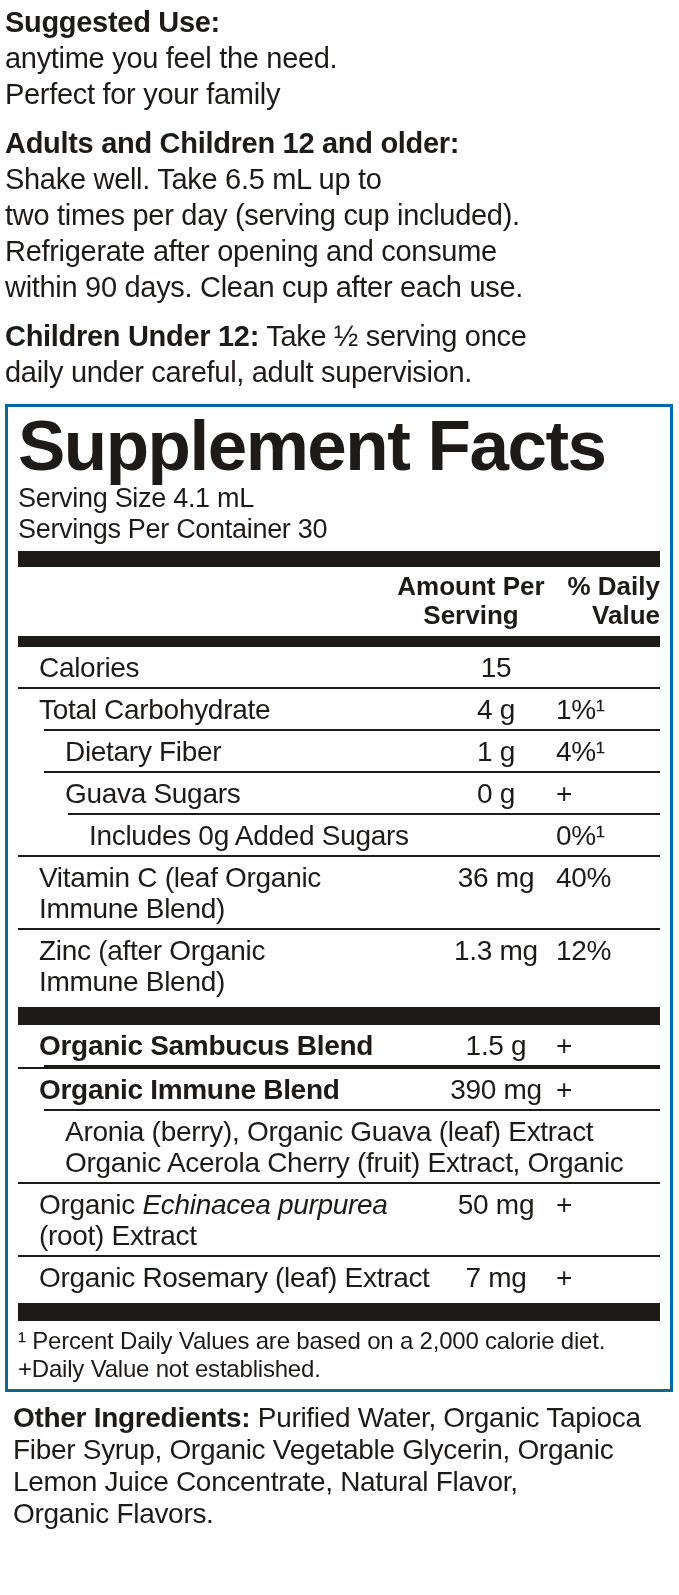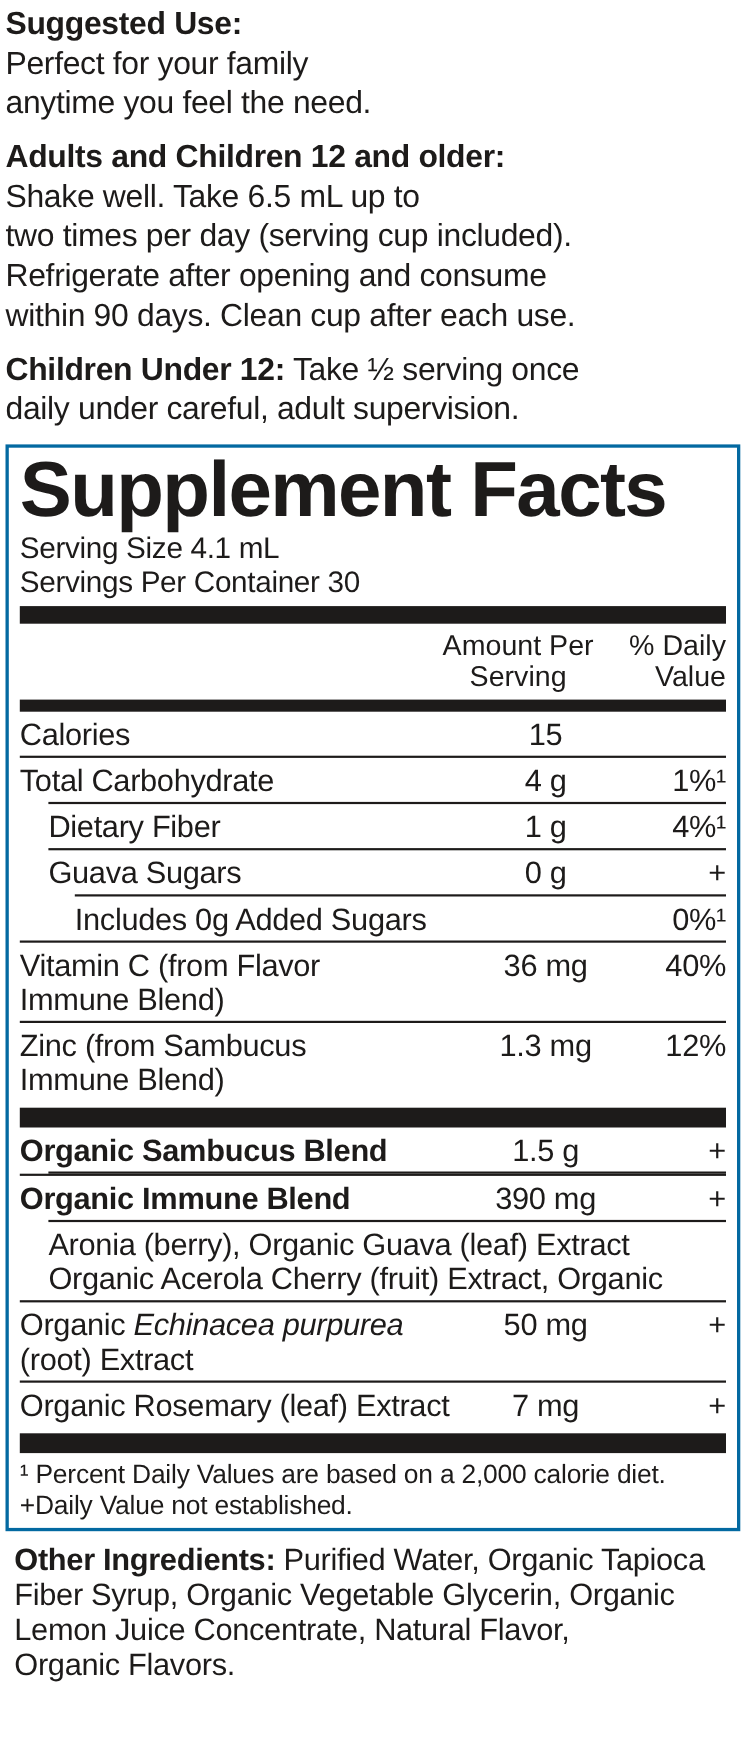--- a/index.html
+++ b/index.html
@@ -30,29 +30,29 @@
     letter-spacing:-1.5px;
     white-space:nowrap;
   }
   .sf-serving { font-size:27px; line-height:31px; letter-spacing:-0.3px; }
 
   .bar { background:#1d1b1a; width:100%; }
   .bar-lg { height:16px; margin-top:6px; }
   .bar-md { height:11px; }
   .bar-xl { height:18px; margin-top:6px; }
 
-  .hrow { display:flex; align-items:flex-end; padding:5px 0 6px; font-weight:normal; font-size:26px; line-height:29px; }
+  .hrow { display:flex; align-items:flex-end; padding:5px 0 6px; font-weight:bold; font-size:26px; line-height:29px; }
   .h-spacer { flex:1; }
   .h-amt { width:170px; text-align:center; white-space:pre-line; }
   .h-dv  { width:104px; text-align:right; white-space:pre-line; }
 
-  .frow { display:flex; align-items:flex-start; padding:5px 0 4px; font-size:28px; line-height:31px; letter-spacing:-0.3px; }
+  .frow { display:flex; align-items:flex-start; padding:5px 0 4px; font-size:28px; line-height:31px; letter-spacing:-0.3px;margin-left:21px; }
   .frow .nm { flex:1; }
   .frow .amt { width:120px; text-align:center; }
-  .frow .dv  { width:104px; text-align:right; }
+  .frow .dv  { width:104px; }
   .frow.boldrow .nm, .frow.boldrow .amt, .frow.boldrow .dv { font-weight:bold; }
   .frow.boldrow .amt, .frow.boldrow .dv { font-weight:normal; }
   .frow.boldrow .nm { font-weight:bold; }
   .ind1 { padding-left:26px; }
   .ind2 { padding-left:50px; }
   .ital { font-style:italic; }
 
   .sep { border-top:2px solid #1d1b1a; }
   .sep.i1 { margin-left:26px; }
   .sep.i2 { margin-left:50px; }
@@ -63,22 +63,22 @@
   .other { margin-top:10px; padding-left:8px; font-size:28px; line-height:32px; letter-spacing:-0.3px; }
   .other b { font-weight:bold; }
 </style>
 </head>
 <body>
 
 <div class="page">
 
   <div class="blk dir">
     <div><b>Suggested Use:</b></div>
+    <div>anytime you feel the need.</div>
     <div>Perfect for your family</div>
-    <div>anytime you feel the need.</div>
   </div>
 
   <div class="blk dir">
     <div><b>Adults and Children 12 and older:</b></div>
     <div>Shake well. Take 6.5 mL up to</div>
     <div>two times per day (serving cup included).</div>
     <div>Refrigerate after opening and consume</div>
     <div>within 90 days. Clean cup after each use.</div>
   </div>
 
@@ -137,31 +137,31 @@
 
     <div class="frow">
       <span class="nm ind2">Includes 0g Added Sugars</span>
       <span class="amt"></span>
       <span class="dv">0%¹</span>
     </div>
     <div class="sep"></div>
 
     <div class="frow">
       <span class="nm">
-        <div>Vitamin C (from Flavor</div>
+        <div>Vitamin C (leaf Organic</div>
         <div>Immune Blend)</div>
       </span>
       <span class="amt">36 mg</span>
       <span class="dv">40%</span>
     </div>
     <div class="sep"></div>
 
     <div class="frow">
       <span class="nm">
-        <div>Zinc (from Sambucus</div>
+        <div>Zinc (after Organic</div>
         <div>Immune Blend)</div>
       </span>
       <span class="amt">1.3 mg</span>
       <span class="dv">12%</span>
     </div>
 
     <div class="bar bar-xl"></div>
 
     <div class="frow boldrow">
       <span class="nm">Organic Sambucus Blend</span>

